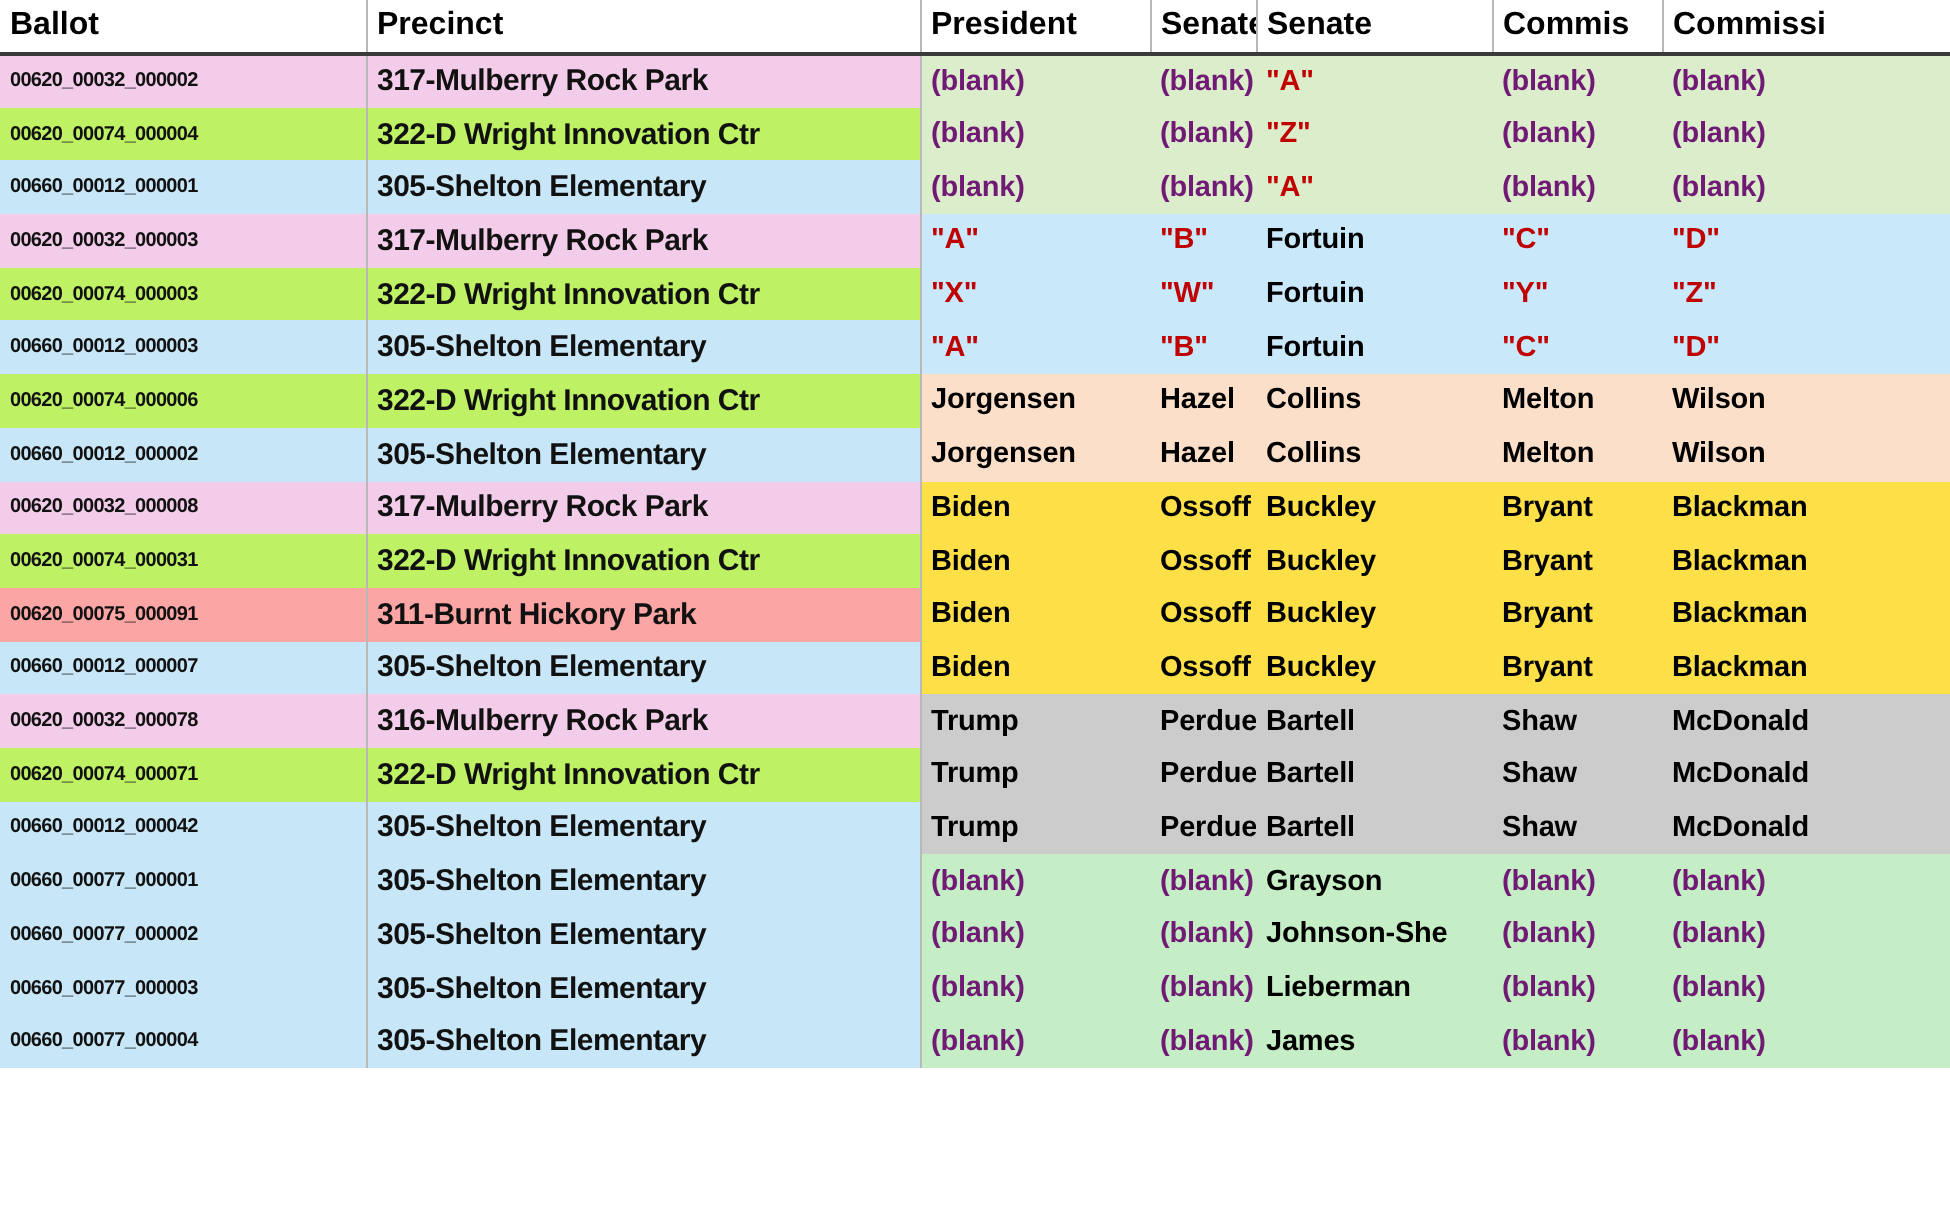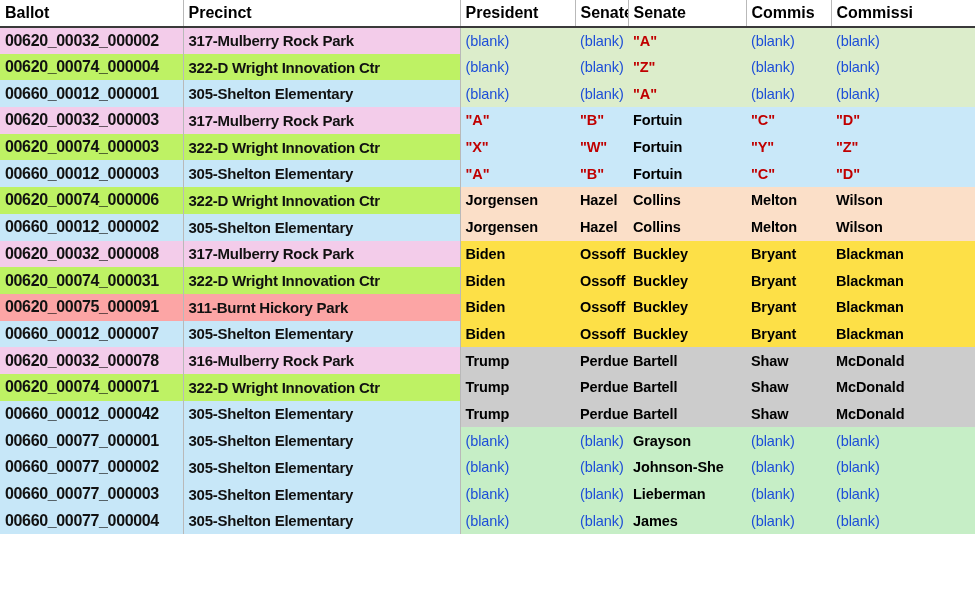--- a/index.html
+++ b/index.html
@@ -68,33 +68,33 @@
     box-sizing: border-box;
     color: #111111;
     font-weight: bold;
     letter-spacing: -0.1px;
   }
 
   td.sep-right { border-right: 1px solid #b9b9b9; }
 
   
   td.ballot {
-    font-size: 16px;
+    font-size: 10px;
     letter-spacing: -0.35px;
   }
   td.precinct {
     font-size: 15px;
     letter-spacing: -0.25px;
   }
   td.vote {
     font-size: 14.5px;
   }
 
   
-  .v-blank  { color: #1d4ed8; font-weight: normal; }
+  .v-blank  { color: #701a75; font-weight: bold; }
   .v-quoted { color: #c00000; font-weight: bold; }
   .v-name   { color: #000000; font-weight: bold; }
 
   
   .bg-pink   { background: #f3ccea; }
   .bg-peach  { background: #bef264; }
   .bg-blue   { background: #c7e7f8; }
   .bg-gray   { background: #fca5a5; }
 
   

